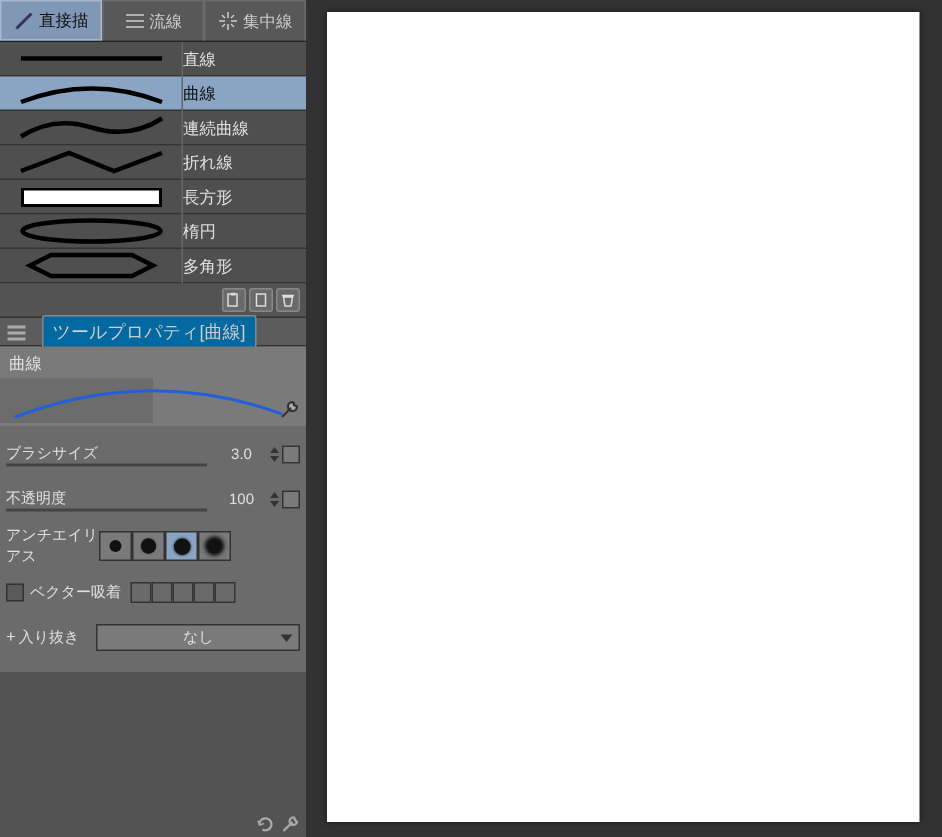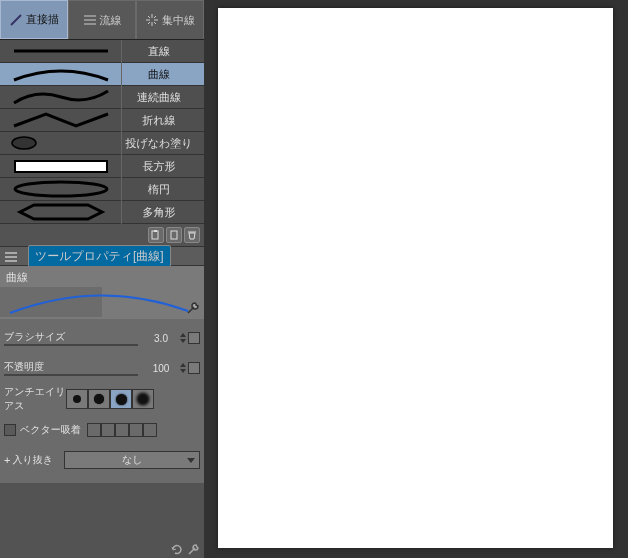--- a/index.html
+++ b/index.html
@@ -1,26 +1,26 @@
 <!DOCTYPE html>
 <html><head>
 <meta charset="utf-8">
 <style>
 * { margin: 0; padding: 0; box-sizing: border-box; font-family: sans-serif; }
 body { background: #323232; width: 628px; height: 558px; overflow: hidden; display: flex; }
 .left-panel { width: 204px; background: #535353; display: flex; flex-direction: column; }
-.tabs { display: flex; background: #3a3a3a; height: 40px; border-bottom: 1px solid #222; }
+.tabs { display: flex; background: #3a3a3a; height: 28px; border-bottom: 1px solid #222; }
 .tab { flex: 1; display: flex; align-items: center; justify-content: center; font-size: 11px; color: #ccc; background: #585858; border: 1px solid #6a6a6a; border-bottom: none; cursor: pointer; gap: 3px; }
 .tab.active { background: #8097b5; color: #111; border: 1px solid #a7b8d0; }
 .tab-icon { width: 14px; height: 14px; }
 .tool-list { background: #4a4a4a; }
 .tool-item { display: flex; align-items: center; height: 23px; border-bottom: 1px solid #333; background: #4f4f4f; cursor: pointer; }
 .tool-item.selected { background: #8aa4c4; }
 .tool-preview { width: 122px; height: 23px; display: flex; align-items: center; justify-content: center; border-right: 1px solid #666; }
-.tool-label { flex: 1; font-size: 11px; color: #e0e0e0; text-align: center; padding-right: 8px; }
+.tool-label { flex: 1; font-size: 11px; color: #e0e0e0; text-align: left; padding-right: 8px; }
 .tool-item.selected .tool-label { color: #111; }
 .action-bar { display: flex; justify-content: flex-end; gap: 2px; padding: 3px 4px; background: #535353; }
 .action-btn { width: 16px; height: 16px; background: #6a6a6a; border: 1px solid #888; border-radius: 2px; cursor: pointer; display: flex; align-items: center; justify-content: center; }
 .section-header { display: flex; align-items: center; height: 20px; background: #5c5c5c; border-top: 1px solid #333; border-bottom: 1px solid #333; }
 .section-tab { font-size: 12px; color: #ccc; background: #0369a1; padding: 2px 6px; border: 1px solid #888; border-radius: 2px 2px 0 0; margin-left: 6px; }
 .mini-icon { width: 18px; height: 18px; margin: 0 2px; }
 .preview-area { background: #7a7a7a; padding: 2px 0; position: relative; }
 .preview-label { font-size: 11px; color: #e0e0e0; padding: 2px 6px; }
 .preview-curve { height: 30px; background: #7a7a7a; position: relative; }
 .preview-curve.dark { background: linear-gradient(to right, #6c6c6c 50%, #7a7a7a 50%); }
@@ -110,28 +110,20 @@
     <div class="tool-item">
       <div class="tool-preview">
           <svg width="110" height="20">
             <polyline points="8,16 40,4 70,16 102,4" stroke="#000" stroke-width="3" fill="none"></polyline>
           </svg>
         </div>
       <div class="tool-label">折れ線</div>
     </div>
     <div class="tool-item">
       <div class="tool-preview">
-          <svg width="110" height="20">
-            <ellipse cx="18" cy="10" rx="12" ry="6" stroke="#000" stroke-width="1.5" fill="#333"></ellipse>
-          </svg>
-        </div>
-      <div class="tool-label">投げなわ塗り</div>
-    </div>
-    <div class="tool-item">
-      <div class="tool-preview">
           <div style="width:94px;height:13px;background:#fff;border:2px solid #000"></div>
         </div>
       <div class="tool-label">長方形</div>
     </div>
     <div class="tool-item">
       <div class="tool-preview">
           <svg width="110" height="20">
             <ellipse cx="55" cy="10" rx="46" ry="7" stroke="#000" stroke-width="3" fill="none"></ellipse>
           </svg>
         </div>

